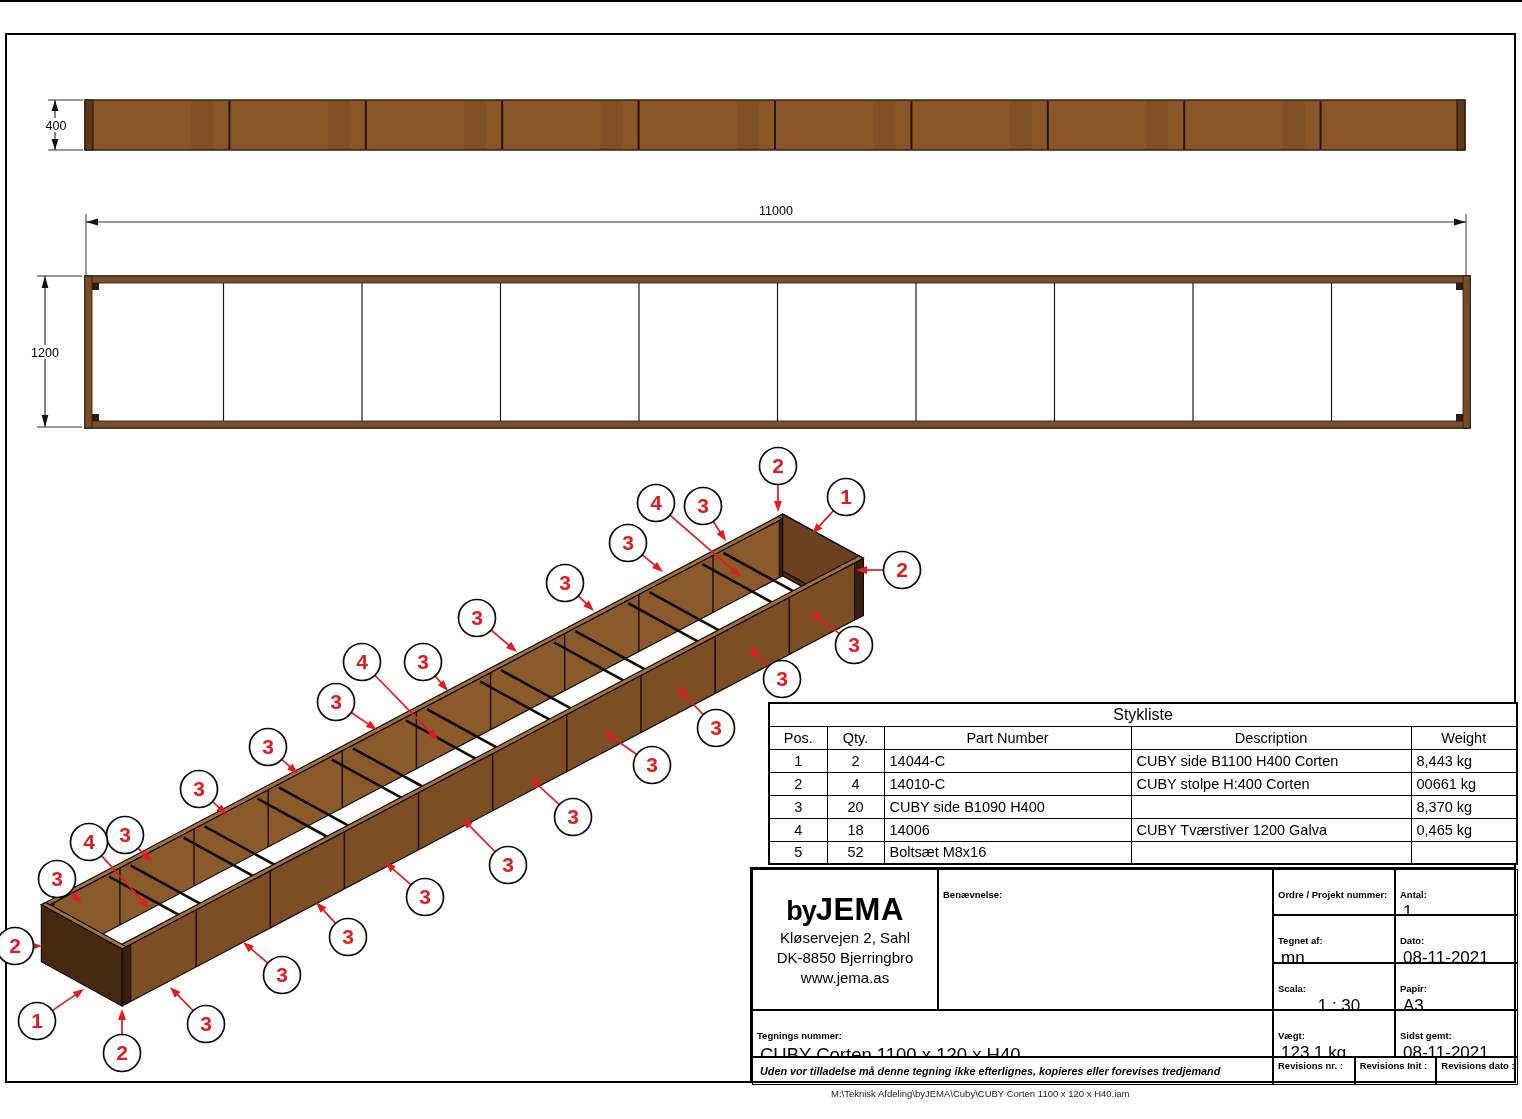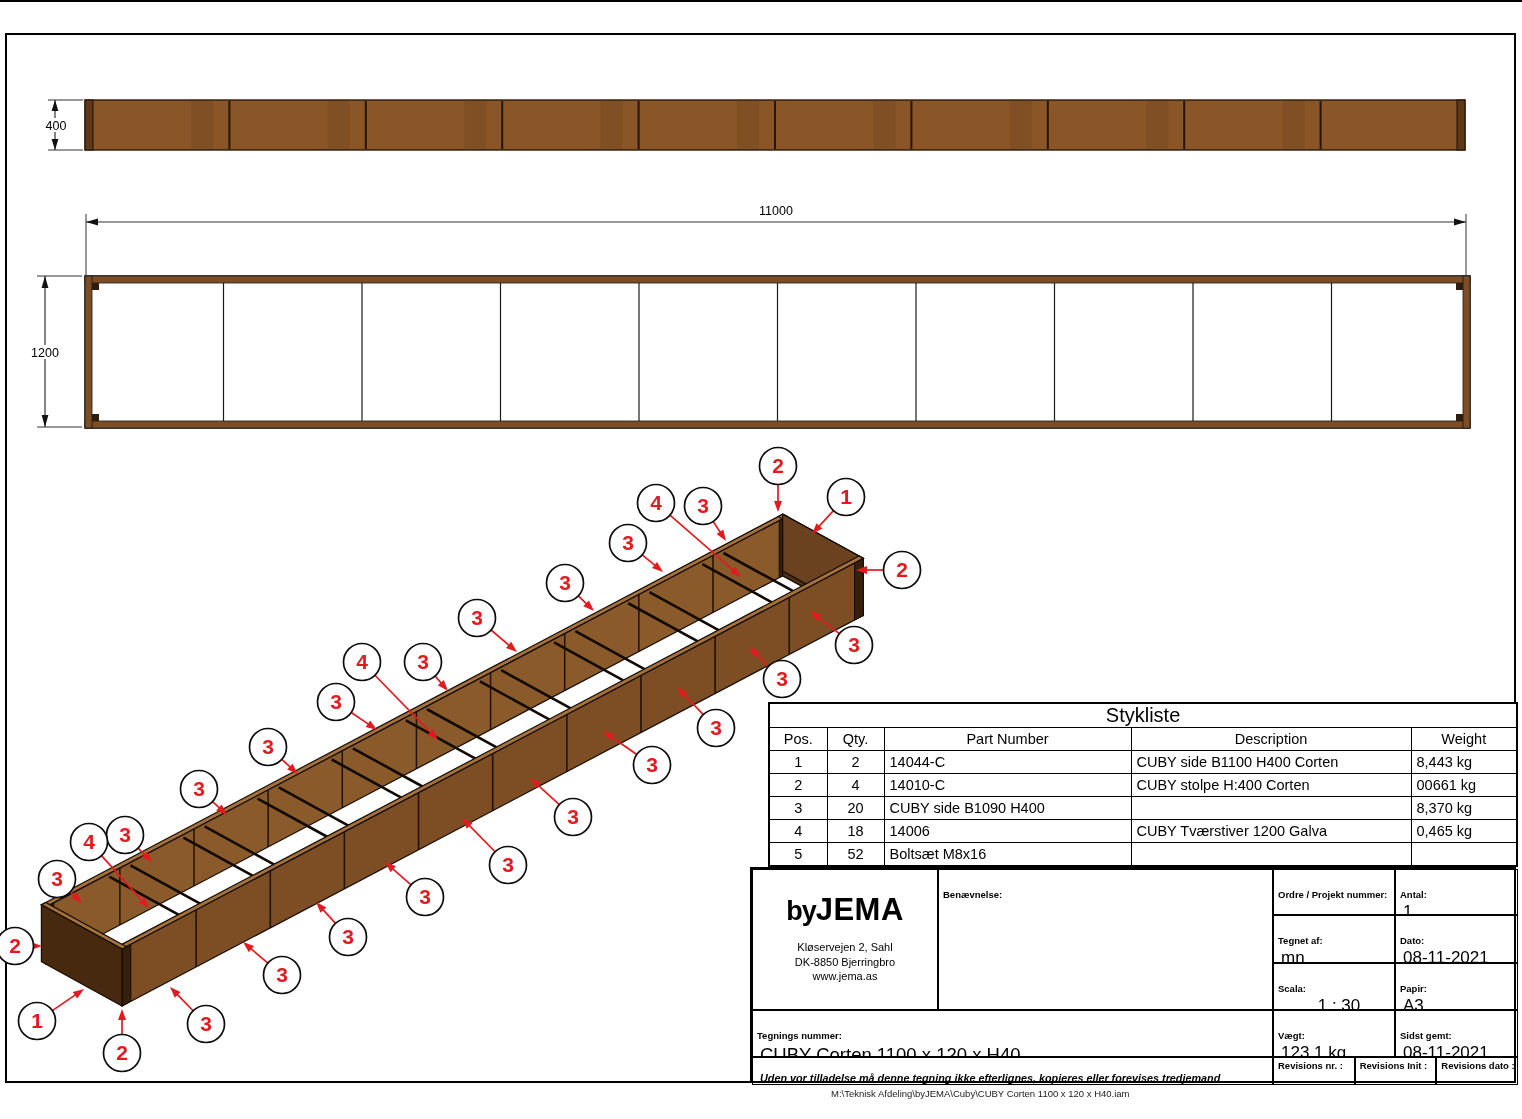--- a/index.html
+++ b/index.html
@@ -3,45 +3,45 @@
 <meta charset="utf-8">
 <style>
   *{margin:0;padding:0;box-sizing:border-box}
   html,body{width:1522px;height:1119px;background:#fff;font-family:"Liberation Sans",sans-serif;overflow:hidden;position:relative;color:#000}
   #topline{position:absolute;left:0;top:0;width:1522px;height:2px;background:#000}
   #frame{position:absolute;left:5px;top:33px;width:1511px;height:1050px;border:2.5px solid #000;background:transparent}
   #cad{position:absolute;left:0;top:0}
   
   #parts-table{position:absolute;left:768px;top:702px;width:748px;border-collapse:collapse;table-layout:fixed;background:#fff;border:2.3px solid #000}
   #parts-table td{border:1.5px solid #000;font-size:14.5px;height:23px;padding:0 5px;white-space:nowrap;overflow:hidden}
-  #parts-table td.pt-title{text-align:center;font-size:20px;height:23px}
+  #parts-table td.pt-title{text-align:center;font-size:16px;height:23px}
   #parts-table td.pt-h{text-align:center}
   #parts-table td.a-c{text-align:center}
   #parts-table td.a-l{text-align:left}
   
   #titleblock{position:absolute;left:750px;top:867px;width:766px;height:216px;display:grid;
     grid-template-columns:186px 335px 122px 123px;grid-template-rows:46px 48px 47px 47px 28px;
     border:2.4px solid #000;background:#fff}
   .tb{border:1.1px solid #000;position:relative;overflow:hidden}
   .lbl{font-size:9.5px;font-weight:bold;padding:20px 0 0 4px;line-height:1.1}
   .val{font-size:17px;padding:2px 0 0 7px;line-height:1.15}
   .cell-logo{grid-column:1;grid-row:1/span 3;text-align:center}
   .cell-ben{grid-column:2;grid-row:1/span 3}
   .cell-ordre{grid-column:3;grid-row:1}.cell-antal{grid-column:4;grid-row:1}
   .cell-tegnet{grid-column:3;grid-row:2}.cell-dato{grid-column:4;grid-row:2}
   .cell-scala{grid-column:3;grid-row:3}.cell-papir{grid-column:4;grid-row:3}
   .cell-tegnr{grid-column:1/span 2;grid-row:4}
   .cell-vaegt{grid-column:3;grid-row:4}.cell-sidst{grid-column:4;grid-row:4}
-  .cell-disc{grid-column:1/span 2;grid-row:5;display:flex;align-items:flex-end}
+  .cell-disc{grid-column:1/span 2;grid-row:5;display:flex;align-items:center}
   .cell-revs{grid-column:3/span 2;grid-row:5;display:flex;padding:0;border:none}
   .rev{flex:1;border:1.1px solid #000;font-size:9.5px;font-weight:bold;padding:2px 16px 0 4px;white-space:nowrap;overflow:hidden}
   .logo-line{margin-top:22px;white-space:nowrap}
   .logo-by{font-size:27px;font-weight:700;letter-spacing:-1px}
   .logo-name{font-size:31px;font-weight:800;letter-spacing:0.5px}
-  .addr{margin-top:12px;font-size:11px;line-height:1.32}
+  .addr{margin-top:0;font-size:15px;line-height:1.32}
   .disc-text{font-size:10.8px;font-weight:bold;font-style:italic;padding-left:7px;white-space:nowrap}
   .big-val{font-size:18.5px;padding:3px 0 0 7px}
   .center-val{text-align:center;padding-left:10px}
   #filepath{position:absolute;left:831px;top:1088px;font-size:9.5px;color:#222;white-space:nowrap}
 </style>
 </head>
 <body>
 
 <div id="topline"></div>
 <div id="frame"></div>

